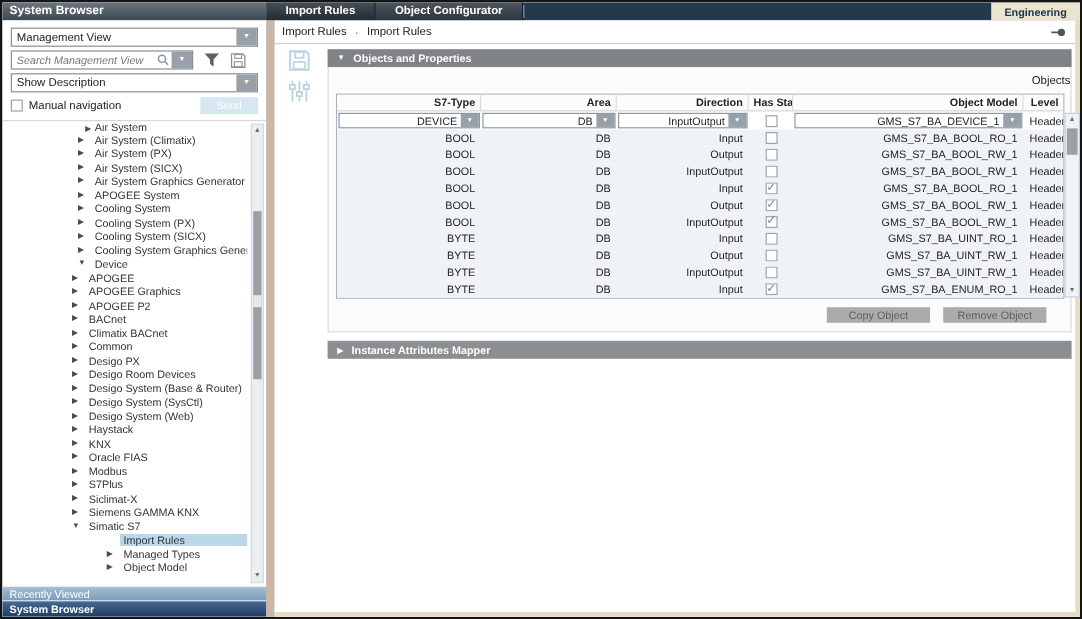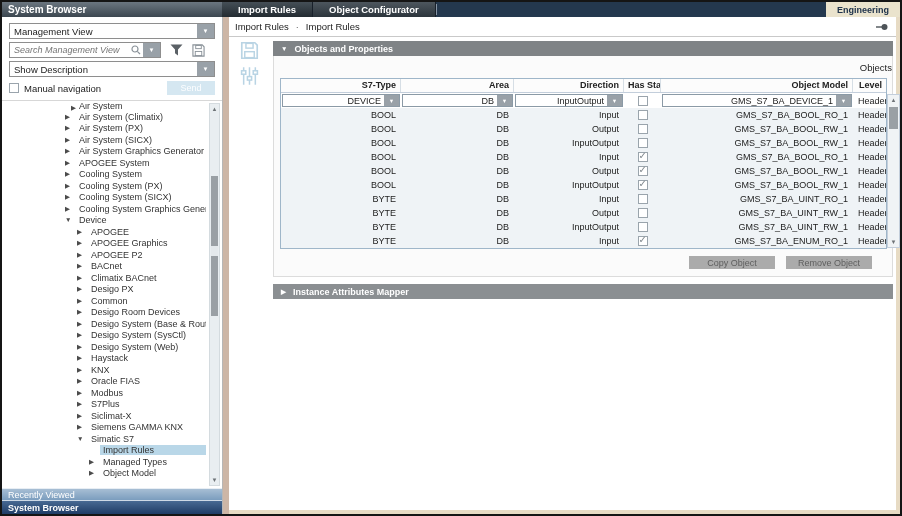--- a/index.html
+++ b/index.html
@@ -34,21 +34,21 @@
   .cbx{width:10px;height:10px;border:1px solid #9aa4ac;background:#fff;display:inline-block;position:relative;flex:0 0 10px;}
   .cbx.checked::after{content:"✓";position:absolute;top:-3px;left:0;font-size:10px;color:#7f878d;}
   .nav-row label{font-size:9.5px;color:#222;margin-left:5px;}
   .send-btn{margin-left:auto;width:48px;height:14px;background:#d5e7f1;color:#fdfeff;font-size:9px;
     display:flex;align-items:center;justify-content:center;}
 
   
   .tree-wrap{position:relative;flex:1;overflow:hidden;padding-top:2px;}
   .tree-row{display:flex;align-items:center;height:11.5px;font-size:9px;color:#333;padding-right:16px;cursor:default;}
   .tree-row.partial{height:8px;overflow:hidden;align-items:flex-end;text-align:right;}
-  .lvl0{padding-left:63px;} .lvl1{padding-left:75px;} .lvl2{padding-left:87px;}
+  .lvl0{padding-left:63px;} .lvl1{padding-left:58px;} .lvl2{padding-left:87px;}
   .tree-arrow{flex:0 0 11px;width:11px;font-size:6.5px;color:#4c4c4c;line-height:1;}
   .tree-label{padding:0 3px;white-space:nowrap;overflow:hidden;}
   .tree-label.selected{background:#b9d7e8;flex:1;}
   .vscroll{position:absolute;right:2px;top:2px;bottom:2px;width:11px;background:#e9eef1;border:1px solid #d4dbdf;}
   .sb-btn{height:10px;display:flex;align-items:center;justify-content:center;font-size:6px;color:#6e7377;}
   .sb-thumb{position:absolute;left:1px;right:1px;background:#9aa0a5;}
   .sb-grip{position:absolute;left:1px;right:1px;height:10px;background:#e4e9ec;}
 
   
   .bar{height:12px;display:flex;align-items:center;padding:0 6px;font-size:9px;color:#fff;}
@@ -219,25 +219,25 @@
           <div class="tree-row lvl1">
             <span class="tree-arrow">▶</span>
             <span class="tree-label">BACnet</span>
           </div>
           <div class="tree-row lvl1">
             <span class="tree-arrow">▶</span>
             <span class="tree-label">Climatix BACnet</span>
           </div>
           <div class="tree-row lvl1">
             <span class="tree-arrow">▶</span>
+            <span class="tree-label">Common</span>
+          </div>
+          <div class="tree-row lvl1">
+            <span class="tree-arrow">▶</span>
             <span class="tree-label">Desigo PX</span>
-          </div>
-          <div class="tree-row lvl1">
-            <span class="tree-arrow">▶</span>
-            <span class="tree-label">Common</span>
           </div>
           <div class="tree-row lvl1">
             <span class="tree-arrow">▶</span>
             <span class="tree-label">Desigo Room Devices</span>
           </div>
           <div class="tree-row lvl1">
             <span class="tree-arrow">▶</span>
             <span class="tree-label">Desigo System (Base &amp; Router)</span>
           </div>
           <div class="tree-row lvl1">

